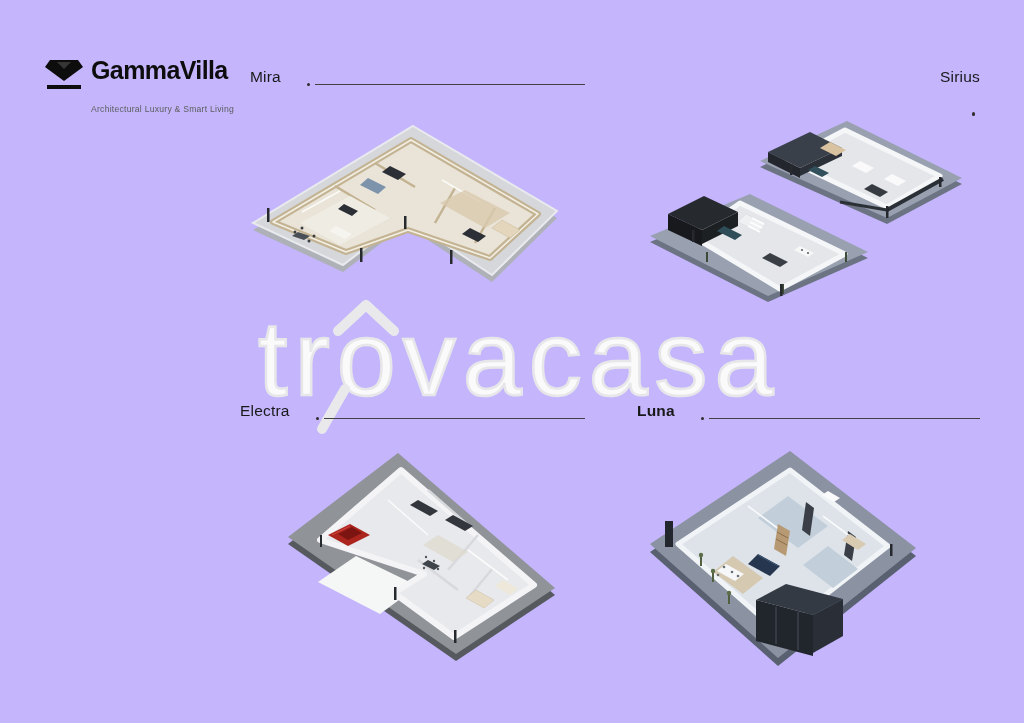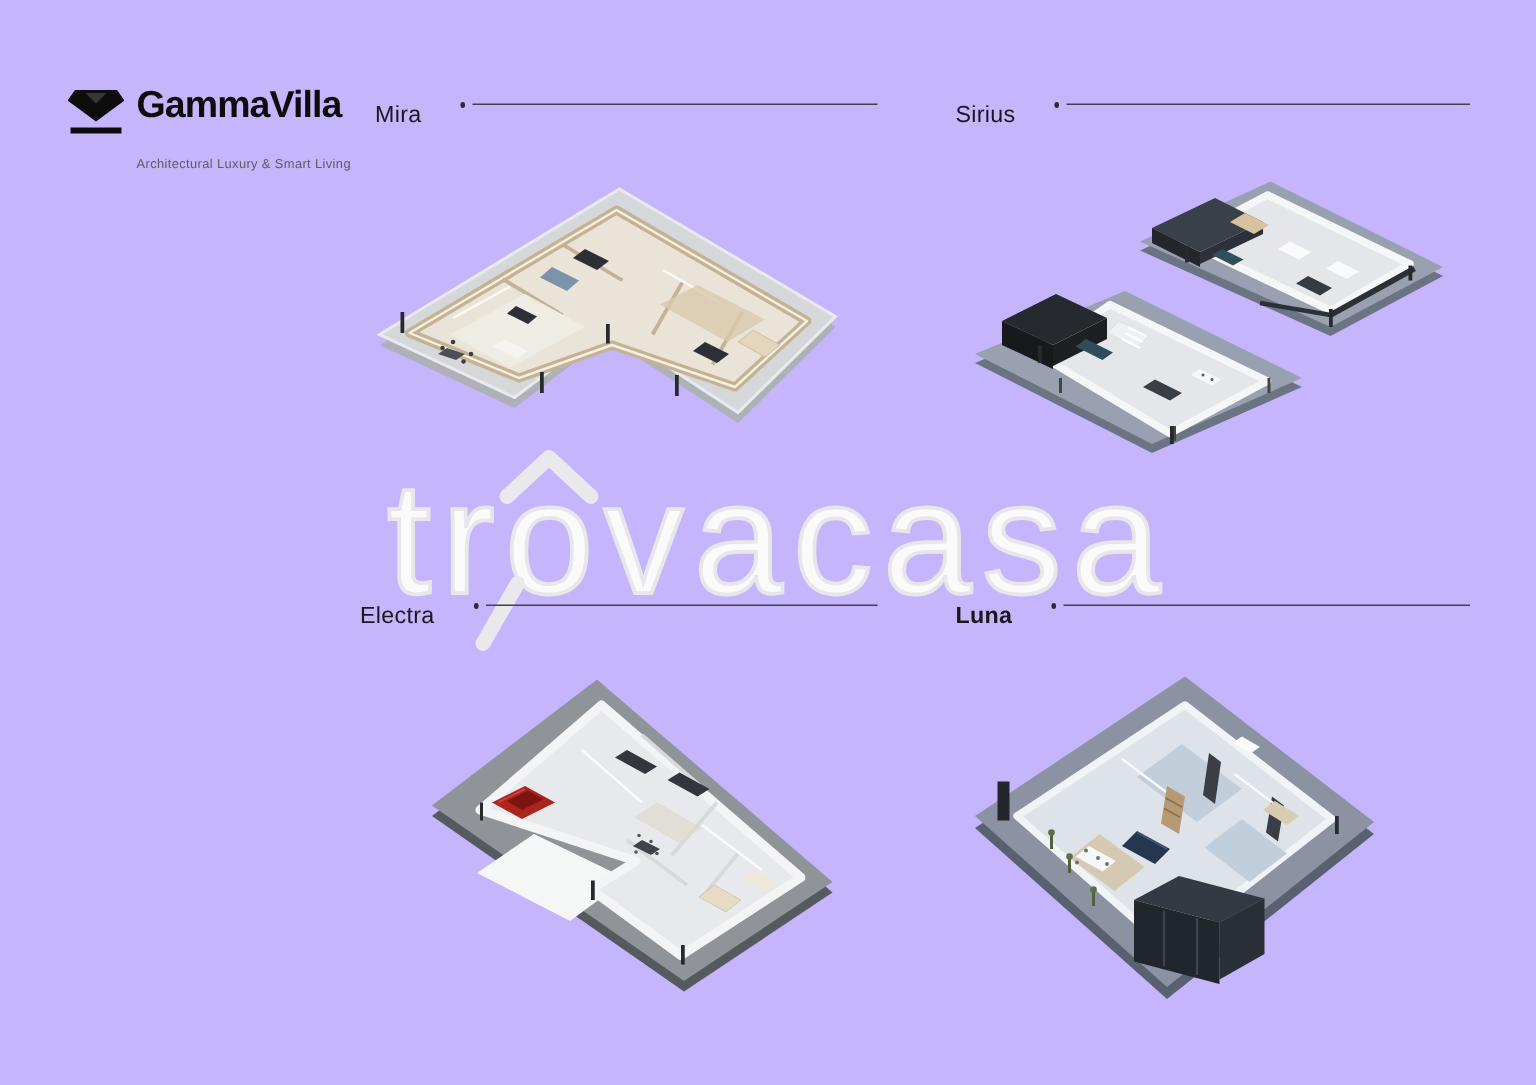--- a/index.html
+++ b/index.html
@@ -7,27 +7,27 @@
   .page{position:relative;width:1024px;height:723px;background:#c4b5fd;overflow:hidden;padding-left:24px;}
 
   
   .brand{position:absolute;left:45px;top:57px;display:flex;align-items:flex-start;gap:8px;}
   .brand-icon{width:38px;height:32px;display:block;margin-top:2px;}
   .brand-text{display:flex;flex-direction:column;}
   .brand-name{font-size:25px;font-weight:bold;color:#0d0d0d;letter-spacing:-0.6px;line-height:26px;}
   .brand-tagline{font-size:8.6px;color:#5d5d5d;letter-spacing:0.25px;margin-top:21px;}
 
   
-  .plan-header{position:absolute;display:flex;align-items:flex-start;height:18px;gap:26px;}
+  .plan-header{position:absolute;display:flex;align-items:flex-end;height:18px;gap:26px;}
   .plan-label{font-size:15.5px;color:#19191a;letter-spacing:0.2px;white-space:nowrap;}
   .leader{flex:1;display:flex;align-items:center;gap:5px;}
   .leader-dot{width:3.5px;height:3.5px;border-radius:50%;background:#2d2d2e;flex:0 0 auto;}
   .leader-line{flex:1;height:1.1px;background:#424244;}
   .header-mira{left:250px;top:68px;width:335px;}
-  .header-sirius{left:637px;top:68px;width:343px;}
+  .header-sirius{left:637px;top:68px;width:343px;flex-direction:column;}
   .header-electra{left:240px;top:402px;width:345px;}
   .header-luna{left:637px;top:402px;width:343px;font-weight:bold;}
 
   
   .illus{position:absolute;display:block;}
   .illus-mira{left:240px;top:108px;}
   .illus-sirius{left:640px;top:106px;}
   .illus-electra{left:268px;top:440px;}
   .illus-luna{left:638px;top:436px;}
 

